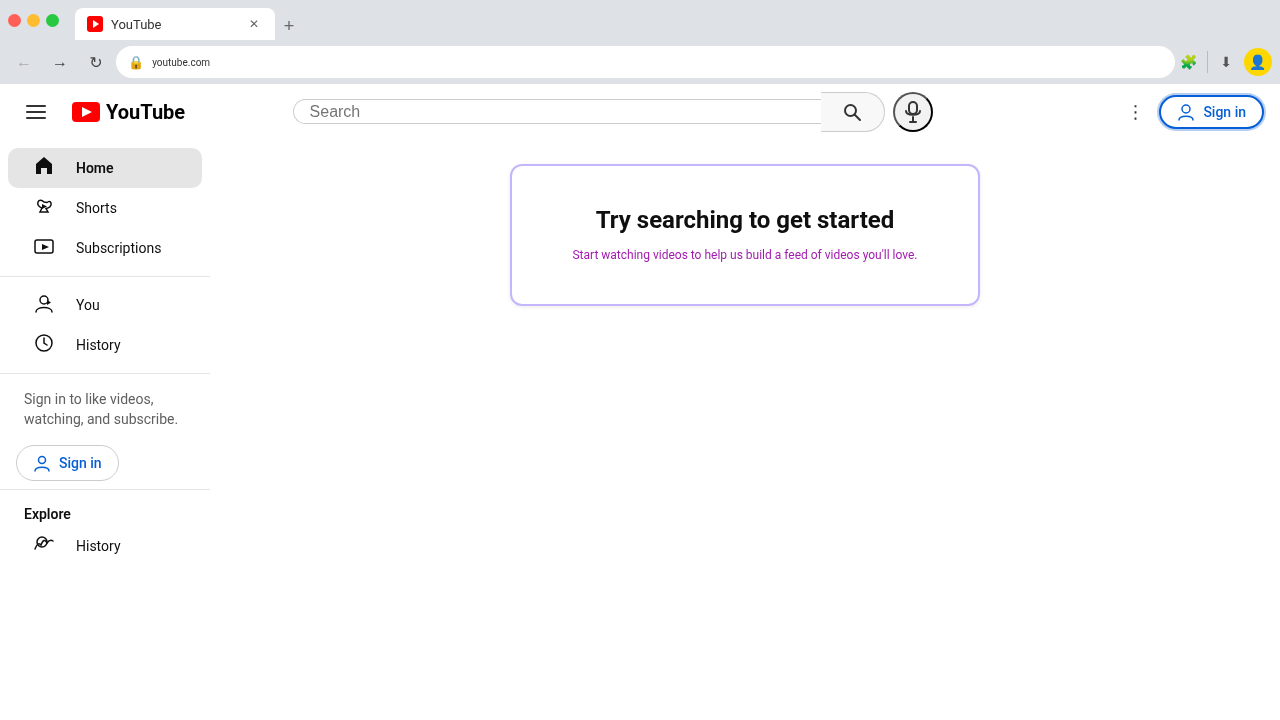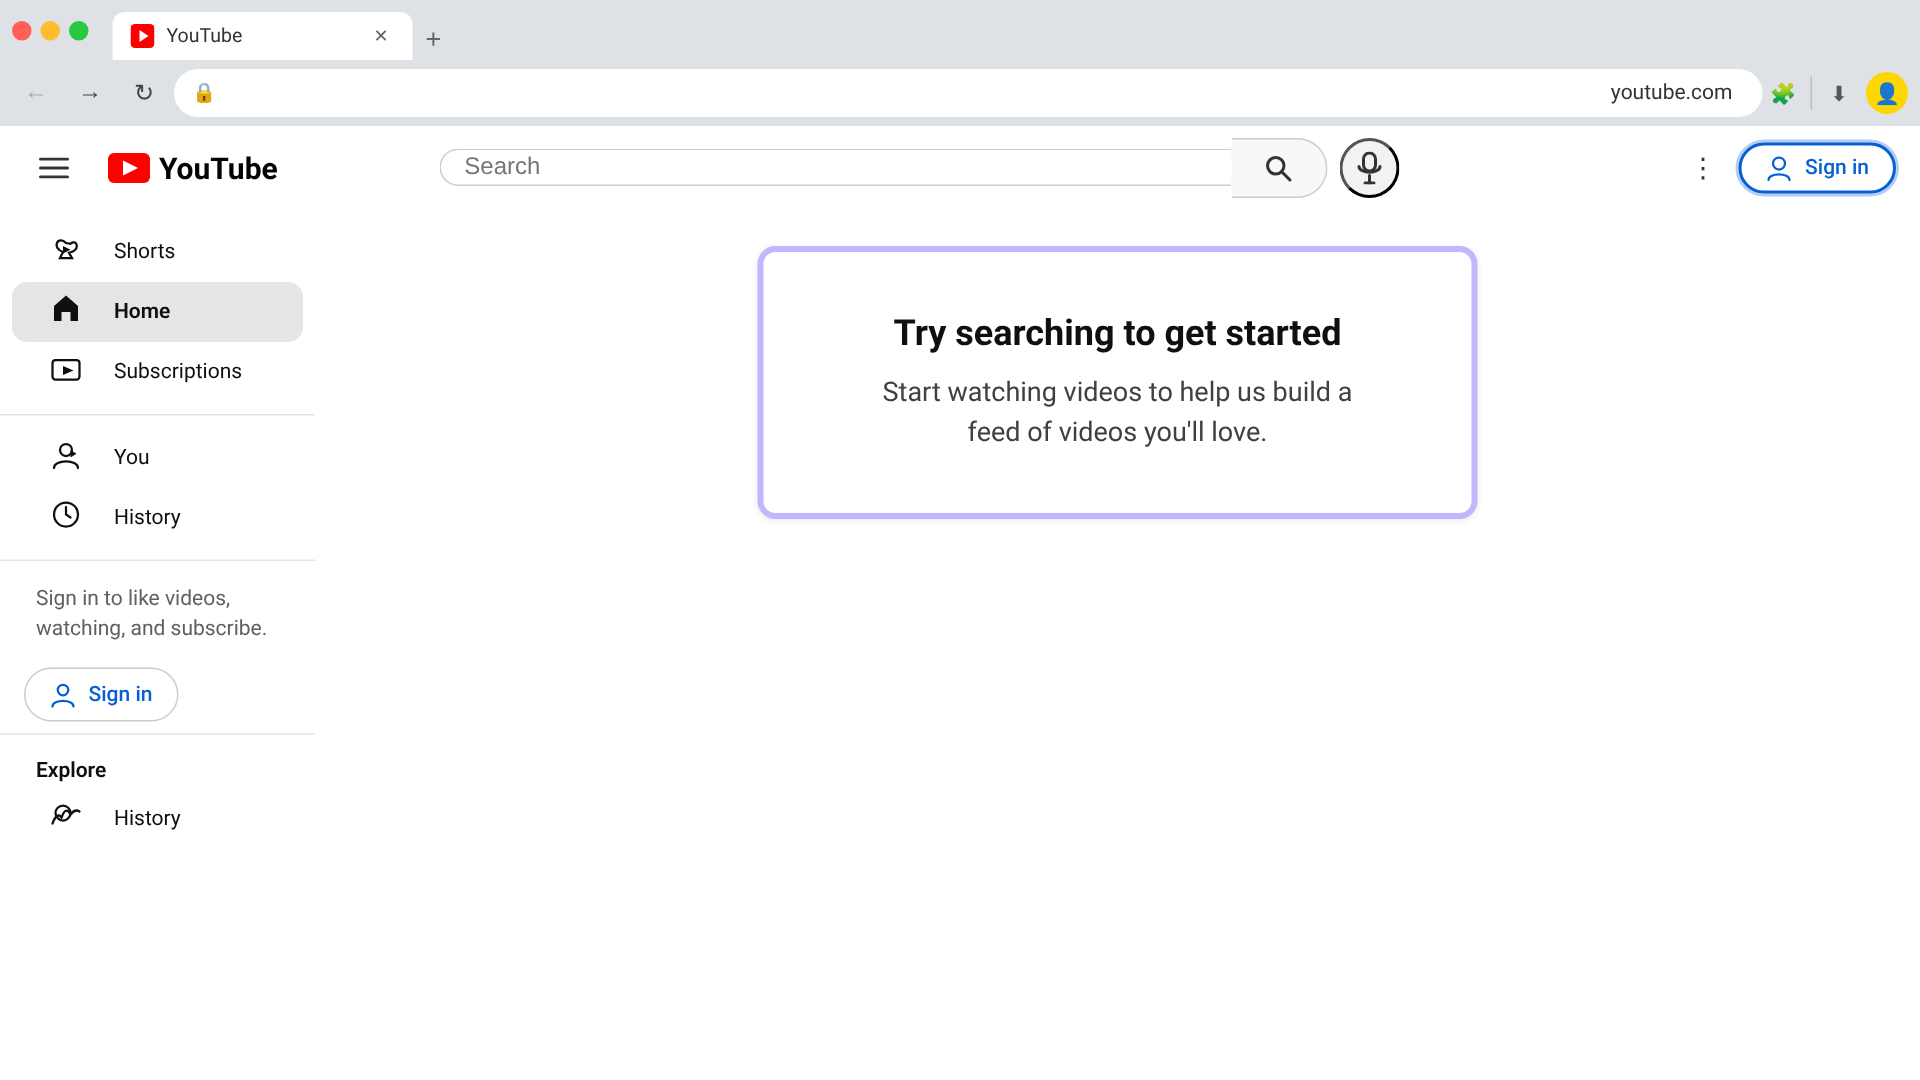--- a/index.html
+++ b/index.html
@@ -60,21 +60,21 @@
       flex: 1;
       height: 32px;
       background: #fff;
       border-radius: 16px;
       display: flex;
       align-items: center;
       padding: 0 12px;
       gap: 8px;
       font-size: 14px;
     }
-    .address-bar-url { flex: 1; color: #333; font-size: 14px; text-align: right; }
+    .address-bar-url { flex: 1; color: #333; font-size: 10px; }
     .address-bar-icons { display: flex; gap: 6px; align-items: center; }
     .addr-icon { width: 20px; height: 20px; display: flex; align-items: center; justify-content: center; font-size: 14px; color: #555; cursor: pointer; }
     .profile-btn { width: 28px; height: 28px; border-radius: 50%; background: #FFD700; display: flex; align-items: center; justify-content: center; font-size: 14px; cursor: pointer; margin-left: 4px; }
 
     
     .yt-app {
       display: flex;
       flex-direction: column;
       height: calc(720px - 84px);
       background: #fff;
@@ -229,36 +229,36 @@
       flex: 1;
       overflow-y: auto;
       padding: 24px;
       display: flex;
       justify-content: center;
       align-items: flex-start;
     }
 
     .yt-get-started {
       background: #fff;
-      border: 4px solid #c4b5fd;
+      border: 2px solid #c4b5fd;
       border-radius: 12px;
       padding: 40px 60px;
       text-align: center;
       max-width: 480px;
       box-shadow: 0 1px 4px rgba(0,0,0,0.08);
     }
     .yt-get-started-title {
       font-size: 24px;
       font-weight: 700;
       color: #0f0f0f;
       margin-bottom: 12px;
     }
     .yt-get-started-desc {
-      font-size: 18px;
-      color: #404040;
+      font-size: 12px;
+      color: #a21caf;
       line-height: 1.5;
     }
 
     
     .yt-logo-svg {
       display: flex;
       align-items: center;
       gap: 2px;
     }
     .yt-play-icon {
@@ -364,37 +364,37 @@
         </svg>
         <span>Sign in</span>
       </a>
     </div>
   </div>
 
   <div class="yt-content">
 
     <nav class="yt-sidebar">
 
+      <a class="sidebar-item active">
+        <span class="sidebar-icon">
+          <svg width="22" height="22" viewBox="0 0 22 22">
+            <path d="M3 9L11 2L19 9V19H14V13H8V19H3V9Z" fill="#0f0f0f"></path>
+          </svg>
+        </span>
+        <span>Home</span>
+      </a>
+
       <a class="sidebar-item">
         <span class="sidebar-icon">
           <svg width="22" height="22" viewBox="0 0 22 22">
             <path d="M14 7.5C14 7.5 17 5 18 8C19 11 16 13 13 13.5L15 17H7L9 13C6 12 4 9.5 5 7C6 4.5 9 5 11 7L14 7.5Z" stroke="#0f0f0f" stroke-width="1.5" fill="none"></path>
             <polygon points="9,9 14,11.5 9,14" fill="#0f0f0f"></polygon>
           </svg>
         </span>
         <span>Shorts</span>
-      </a>
-
-      <a class="sidebar-item active">
-        <span class="sidebar-icon">
-          <svg width="22" height="22" viewBox="0 0 22 22">
-            <path d="M3 9L11 2L19 9V19H14V13H8V19H3V9Z" fill="#0f0f0f"></path>
-          </svg>
-        </span>
-        <span>Home</span>
       </a>
 
       <a class="sidebar-item">
         <span class="sidebar-icon">
           <svg width="22" height="22" viewBox="0 0 22 22">
             <rect x="2" y="5" width="18" height="13" rx="2" stroke="#0f0f0f" stroke-width="1.5" fill="none"></rect>
             <polygon points="9,9 16,12 9,15" fill="#0f0f0f"></polygon>
           </svg>
         </span>
         <span>Subscriptions</span>

